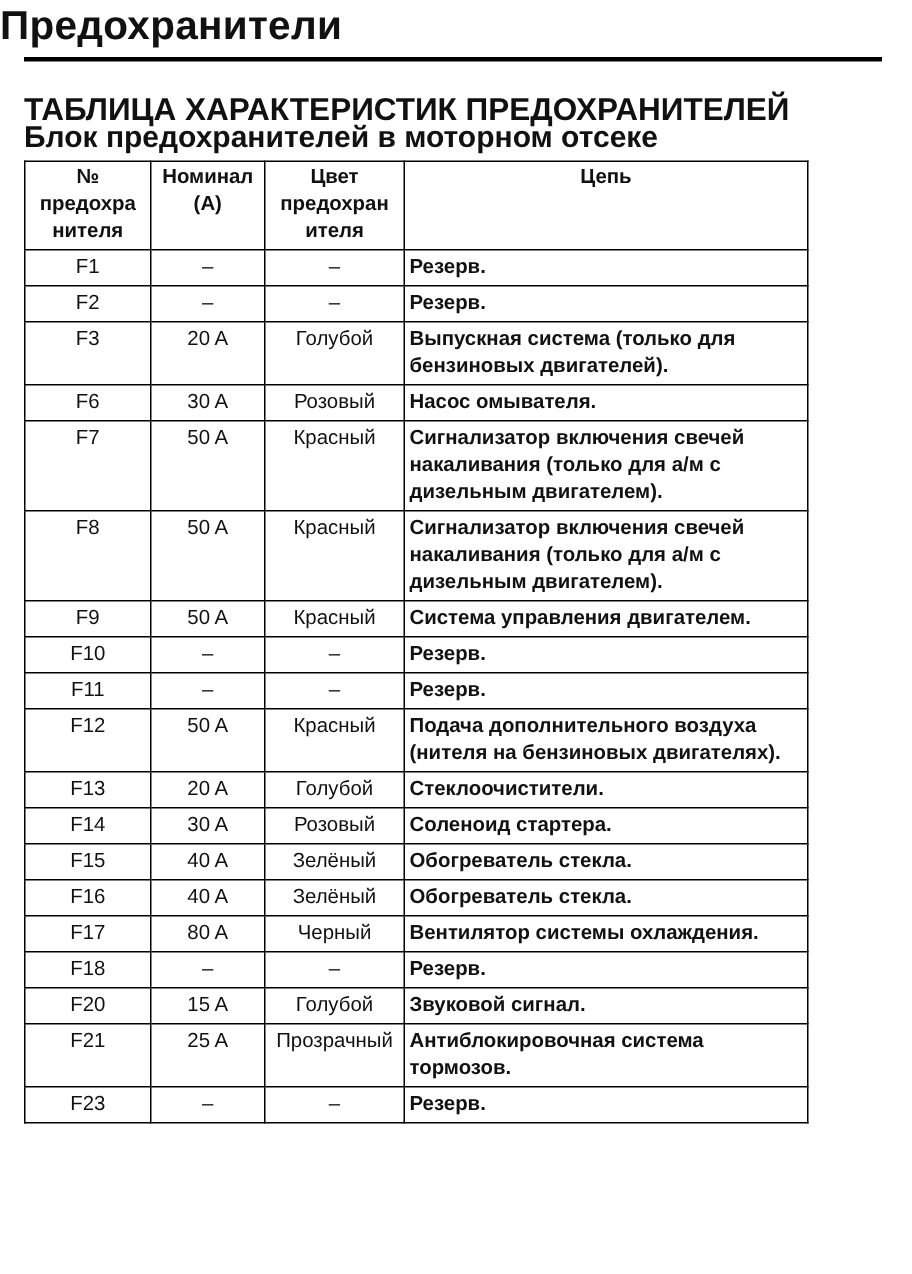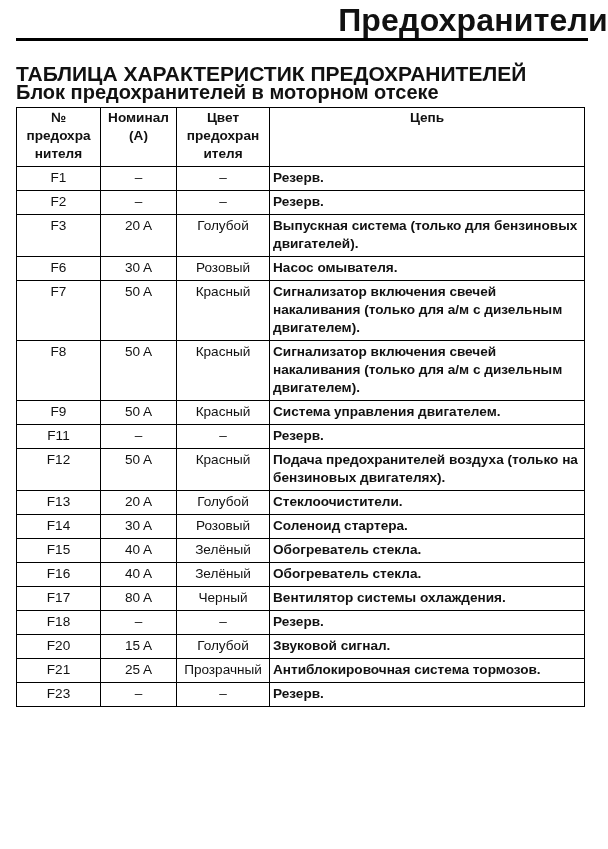--- a/index.html
+++ b/index.html
@@ -1,23 +1,23 @@
 <!DOCTYPE html>
 <html><head>
 <meta charset="utf-8">
 <style>
   html, body { margin: 0; padding: 0; background: #ffffff; }
   body { width: 608px; height: 849px; position: relative; overflow: hidden;
          font-family: "Liberation Sans", sans-serif; color: #111; }
-  .title { position: absolute; left: 0; width: 608px; top: 2px; text-align: right;
-           font-size: 32px; font-weight: bold; letter-spacing: 0.2px; }
+  .title { position: absolute; left: 0; width: 608px; top: 2px; text-align: left;
+           font-size: 27px; font-weight: bold; letter-spacing: 0.2px; }
   .rule { position: absolute; left: 16px; width: 572px; top: 38px; height: 3px; background: #000; }
   .h2 { position: absolute; left: 16px; top: 62px; font-size: 21px; font-weight: bold; }
   .h3 { position: absolute; left: 16px; top: 81px; font-size: 20px; font-weight: bold; }
-  table { position: absolute; left: 16px; top: 107px; width: 569px; border-collapse: collapse;
+  table { position: absolute; left: 16px; top: 107px; width: 523px; border-collapse: collapse;
           font-size: 13.6px; line-height: 18px; table-layout: fixed; }
   th, td { border: 1.5px solid #000; vertical-align: top; padding: 2px 2px 3px 2px; }
   th { font-weight: bold; text-align: center; padding-top: 1px; height: 54px; }
   td.c { text-align: center; }
   td.l { text-align: left; padding-left: 3px; font-weight: bold; }
   col.c1 { width: 84px; } col.c2 { width: 76px; } col.c3 { width: 93px; } col.c4 { width: auto; }
 </style>
 </head>
 <body>
 
@@ -78,30 +78,36 @@
         <td class="c">Красный</td>
         <td class="l">Сигнализатор включения свечей накаливания (только для а/м с дизельным двигателем).</td>
       </tr>
       <tr>
         <td class="c">F9</td>
         <td class="c">50 A</td>
         <td class="c">Красный</td>
         <td class="l">Система управления двигателем.</td>
       </tr>
       <tr>
+        <td class="c">F10</td>
+        <td class="c">–</td>
+        <td class="c">–</td>
+        <td class="l">Резерв.</td>
+      </tr>
+      <tr>
         <td class="c">F11</td>
         <td class="c">–</td>
         <td class="c">–</td>
         <td class="l">Резерв.</td>
       </tr>
       <tr>
         <td class="c">F12</td>
         <td class="c">50 A</td>
         <td class="c">Красный</td>
-        <td class="l">Подача предохранителей воздуха (только на бензиновых двигателях).</td>
+        <td class="l">Подача дополнительного воздуха (нителя на бензиновых двигателях).</td>
       </tr>
       <tr>
         <td class="c">F13</td>
         <td class="c">20 A</td>
         <td class="c">Голубой</td>
         <td class="l">Стеклоочистители.</td>
       </tr>
       <tr>
         <td class="c">F14</td>
         <td class="c">30 A</td>

